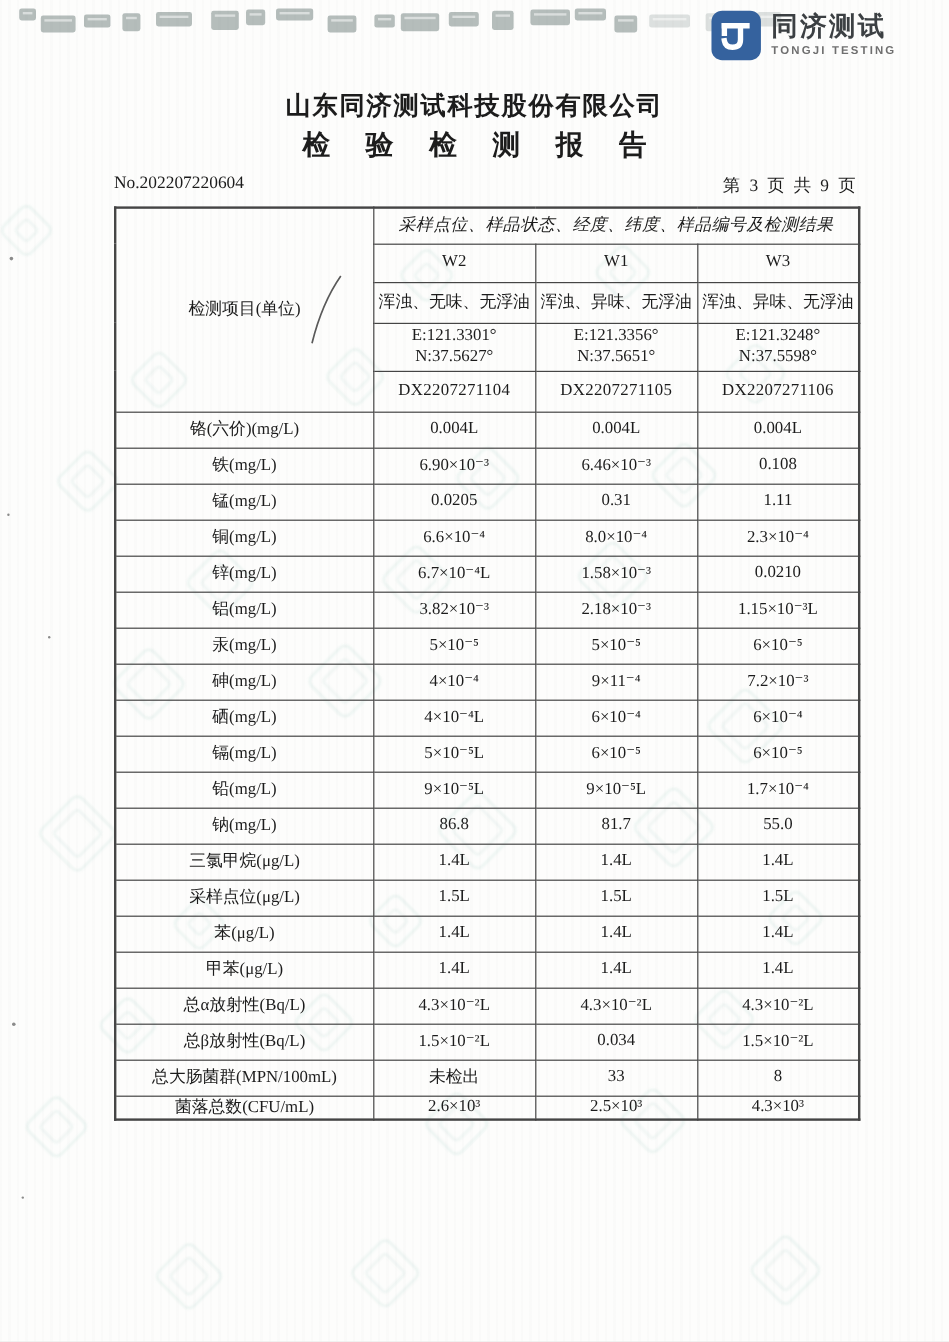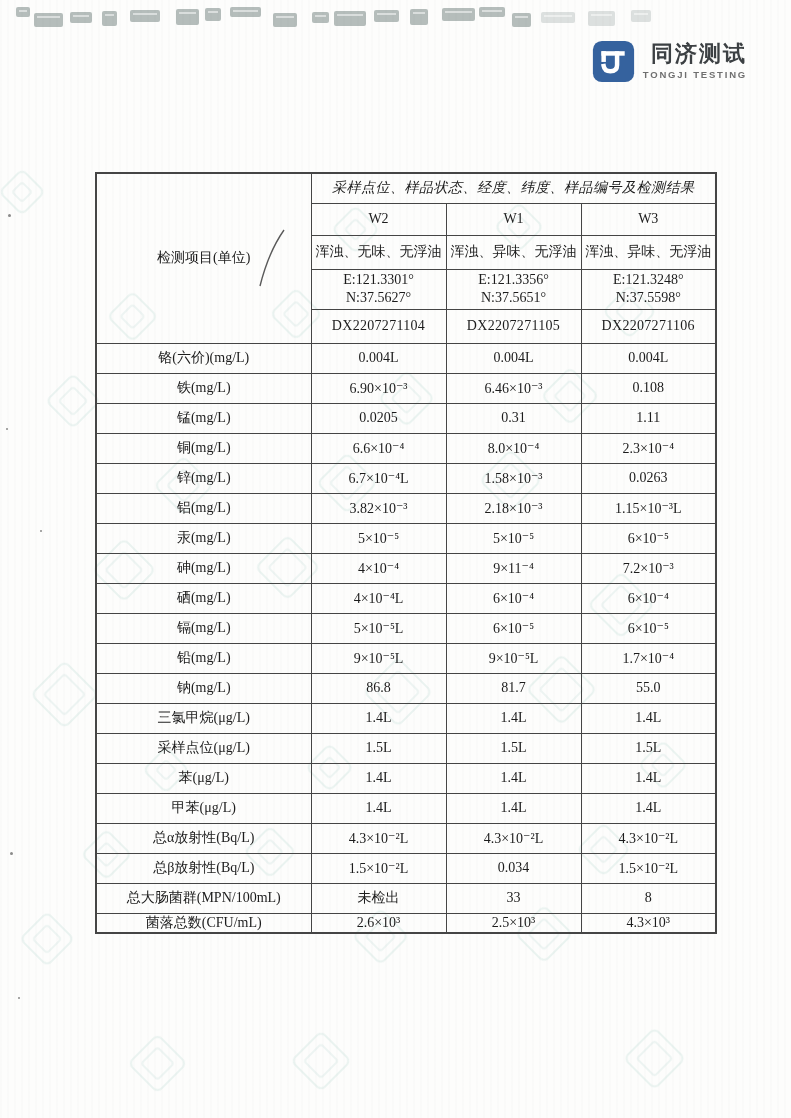--- a/index.html
+++ b/index.html
@@ -11,21 +11,21 @@
   }
   
   .wm{position:absolute;border:2px solid rgba(110,175,165,0.13);border-radius:7px;
       transform:rotate(45deg);filter:blur(0.7px);}
   .wm::before{content:"";position:absolute;inset:7px;border:2px solid rgba(110,175,165,0.11);border-radius:4px;}
   .strip-mark{position:absolute;background:rgba(72,92,90,0.40);border-radius:2px;}
   .strip-mark::after{content:"";position:absolute;left:3px;top:3px;right:3px;height:2px;background:rgba(255,255,255,0.5);}
   .speck{position:absolute;background:rgba(45,45,45,0.55);border-radius:50%;}
 
   
-  .brand{position:absolute;top:40px;right:44px;display:flex;align-items:flex-start;gap:8px;text-align:right;}
+  .brand{position:absolute;top:8px;right:44px;display:flex;align-items:flex-start;gap:8px;}
   .logo-mark{width:43px;height:43px;display:block;}
   .brand-cn{font-family:"Liberation Sans","DejaVu Sans",sans-serif;font-size:22px;font-weight:700;
             color:#3c4043;letter-spacing:2px;line-height:1.1;margin-top:2px;}
   .brand-en{font-family:"Liberation Sans","DejaVu Sans",sans-serif;font-size:9.5px;font-weight:700;
             color:#6f6f6f;letter-spacing:1.8px;margin-top:3px;}
 
   .company{position:absolute;top:74px;left:0;width:100%;margin:0;text-align:center;
            font-size:21px;font-weight:600;letter-spacing:1.5px;}
   .report-title{position:absolute;top:105px;left:0;width:100%;margin:0;text-align:center;
            font-size:23px;font-weight:700;letter-spacing:12px;text-indent:12px;}
@@ -119,21 +119,27 @@
       <path d="M13 15 H34" stroke="#ffffff" stroke-width="5" fill="none" stroke-linecap="square"></path>
       <path d="M28 15 V28 Q28 35 20.5 35 Q14 35 13 29" stroke="#ffffff" stroke-width="5" fill="none" stroke-linecap="square"></path>
       <path d="M13 15 V22" stroke="#ffffff" stroke-width="5" fill="none" stroke-linecap="square"></path>
     </svg>
     <div>
       <div class="brand-cn">同济测试</div>
       <div class="brand-en">TONGJI TESTING</div>
     </div>
   </div>
 
-
+  <h1 class="company">山东同济测试科技股份有限公司</h1>
+  <h2 class="report-title">检 验 检 测 报 告</h2>
+
+  <div class="meta">
+    <span class="report-no">No.202207220604</span>
+    <span class="page-no">第 3 页 共 9 页</span>
+  </div>
 
   <table class="report-table">
     <colgroup>
       <col style="width:215px">
         <col style="width:135px">
         <col style="width:135px">
         <col style="width:135px">
     </colgroup>
     <thead>
       <tr style="height:30px">
@@ -201,21 +207,21 @@
     <th class="item-cell">铜(mg/L)</th>
     <td>6.6×10⁻⁴</td>
     <td>8.0×10⁻⁴</td>
     <td>2.3×10⁻⁴</td>
   </tr>
 
   <tr style="height:30px">
     <th class="item-cell">锌(mg/L)</th>
     <td>6.7×10⁻⁴L</td>
     <td>1.58×10⁻³</td>
-    <td>0.0263</td>
+    <td>0.0210</td>
   </tr>
 
   <tr style="height:30px">
     <th class="item-cell">铝(mg/L)</th>
     <td>3.82×10⁻³</td>
     <td>2.18×10⁻³</td>
     <td>1.15×10⁻³L</td>
   </tr>
 
   <tr style="height:30px">

